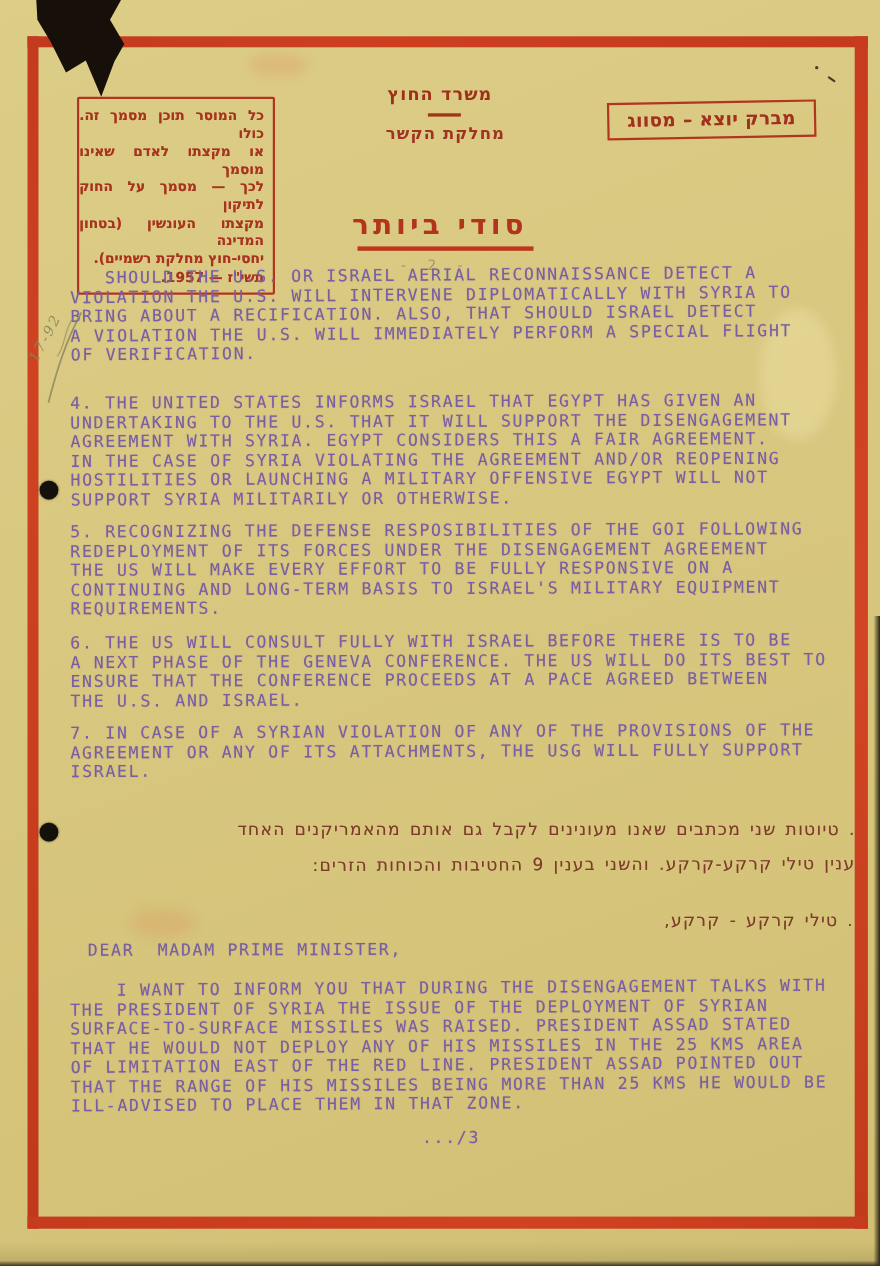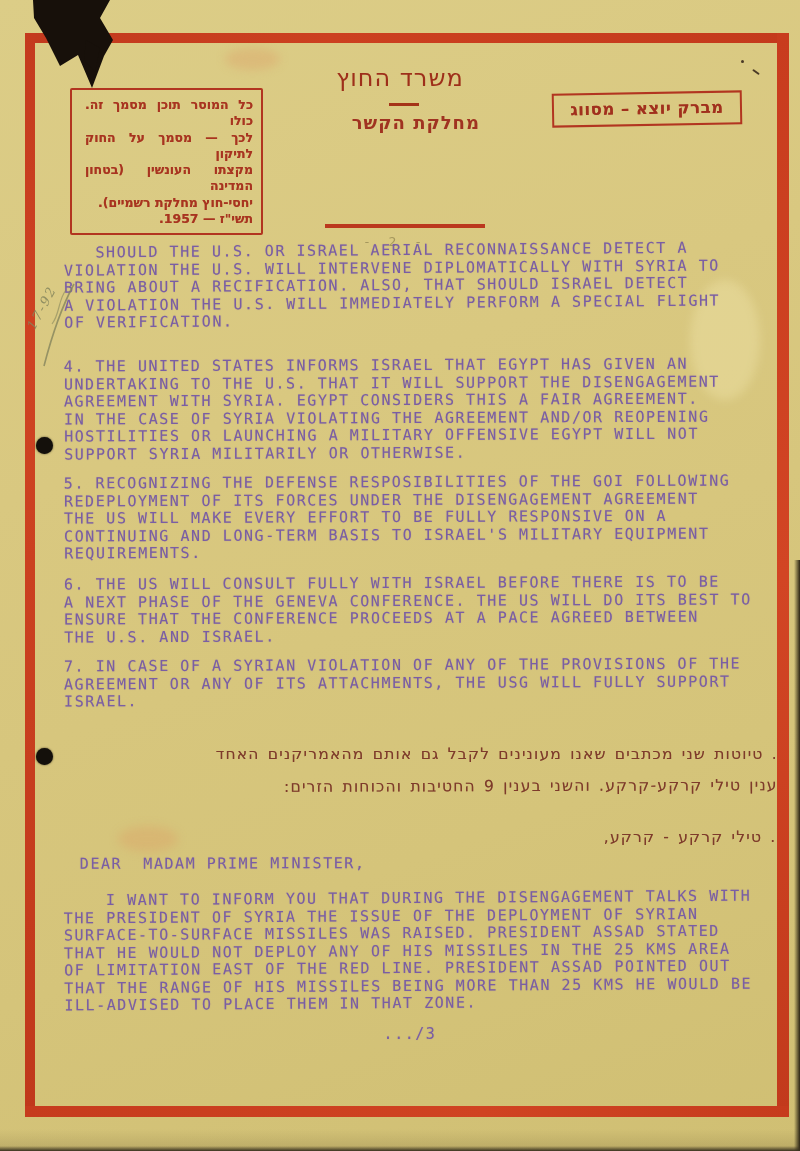--- a/index.html
+++ b/index.html
@@ -18,27 +18,27 @@
   .frame.top{left:25px;top:33px;width:764px;height:10px;background:linear-gradient(90deg,#c23a1e,#cc4020 40%,#c43a1c);}
   .frame.left{left:25px;top:33px;width:10px;height:1084px;background:linear-gradient(180deg,#c43a1e,#cf4322 30%,#c0381b);}
   .frame.right{left:777px;top:33px;width:12px;height:1084px;background:linear-gradient(180deg,#c83c1e,#d24524 50%,#c23a1c);}
   .frame.bottom{left:25px;top:1106px;width:764px;height:11px;background:linear-gradient(90deg,#c63b1d,#d04322 60%,#c63b1d);}
   
   .artifact{position:absolute;z-index:6;}
   .hole{position:absolute;z-index:6;width:17px;height:17px;border-radius:50%;background:#14100b;box-shadow:0 0 2px rgba(20,16,11,.8);}
   .hole.h1{left:36px;top:437px;}
   .hole.h2{left:36px;top:748px;}
   
-  .ministry{position:absolute;left:300px;top:64px;width:200px;text-align:center;
-    font-size:24px;font-weight:normal;color:#9e2f1a;letter-spacing:1px;z-index:2;}
+  .ministry{position:absolute;left:300px;top:76px;width:200px;text-align:center;
+    font-size:16px;font-weight:bold;color:#9e2f1a;letter-spacing:1px;z-index:2;}
   .ministry-rule{position:absolute;left:389px;top:103px;width:30px;height:3px;background:#a53318;z-index:2;}
-  .department{position:absolute;left:330px;top:112px;width:150px;text-align:right;
-    font-size:18px;font-weight:bold;color:#a03321;letter-spacing:1px;z-index:2;}
+  .department{position:absolute;left:330px;top:112px;width:150px;text-align:center;
+    font-size:15px;font-weight:bold;color:#a03321;letter-spacing:1px;z-index:2;}
   .stamp{
-    position:absolute;left:70px;top:88px;width:168px;padding:7px 8px 6px 13px;
+    position:absolute;left:70px;top:88px;width:168px;padding:7px 8px 6px 0;
     border:2.5px solid #b23520;border-radius:2px;z-index:2;
     direction:rtl;text-align:justify;text-align-last:right;
     font-size:12.5px;font-weight:bold;color:#a83420;line-height:16.3px;
     text-shadow:0 0 .5px rgba(168,52,32,.6);
   }
   .telegram-box{
     position:absolute;left:552px;top:92px;width:166px;padding:5px 10px 6px 10px;
     border:2px solid #b23520;z-index:2;transform:rotate(-1deg);
     direction:rtl;text-align:center;font-size:16.5px;font-weight:bold;color:#a1301d;
     letter-spacing:.5px;text-shadow:0 0 .5px rgba(161,48,29,.55);
@@ -108,31 +108,33 @@
 
   <div class="hole h1"></div>
   <div class="hole h2"></div>
 
   <div class="ministry">משרד החוץ</div>
   <div class="ministry-rule"></div>
   <div class="department">מחלקת הקשר</div>
 
   <div class="stamp">
       <div class="stamp-line">כל המוסר תוכן מסמך זה. כולו</div>
+      <div class="stamp-line">או מקצתו לאדם שאינו מוסמך</div>
       <div class="stamp-line">לכך — מסמך על החוק לתיקון</div>
       <div class="stamp-line">מקצתו העונשין (בטחון המדינה</div>
       <div class="stamp-line">יחסי-חוץ מחלקת רשמיים).</div>
       <div class="stamp-line">תשי"ז — 1957.</div>
     </div>
 
   <div class="telegram-box">מברק יוצא – מסווג</div>
 
   <div class="tr-dot" style="left:741px;top:60px;width:3px;height:3px;"></div>
   <div class="tr-dot" style="left:752px;top:71px;width:8px;height:2px;transform:rotate(35deg);border-radius:1px;"></div>
 
+  <div class="classification">סודי ביותר</div>
   <div class="class-rule"></div>
   <div class="pagenum">- 2 -</div>
 
   <div class="pencil">17-92</div>
   <svg class="artifact" style="left:30px;top:280px;" width="50" height="90" viewBox="0 0 50 90">
     <path d="M44,4 C30,30 22,55 14,86" stroke="#85855c" stroke-width="1.6" fill="none" opacity=".8"></path>
     <path d="M36,10 C28,20 30,34 22,44" stroke="#85855c" stroke-width="1.2" fill="none" opacity=".6"></path>
   </svg>
 
   <div class="typedbody">

